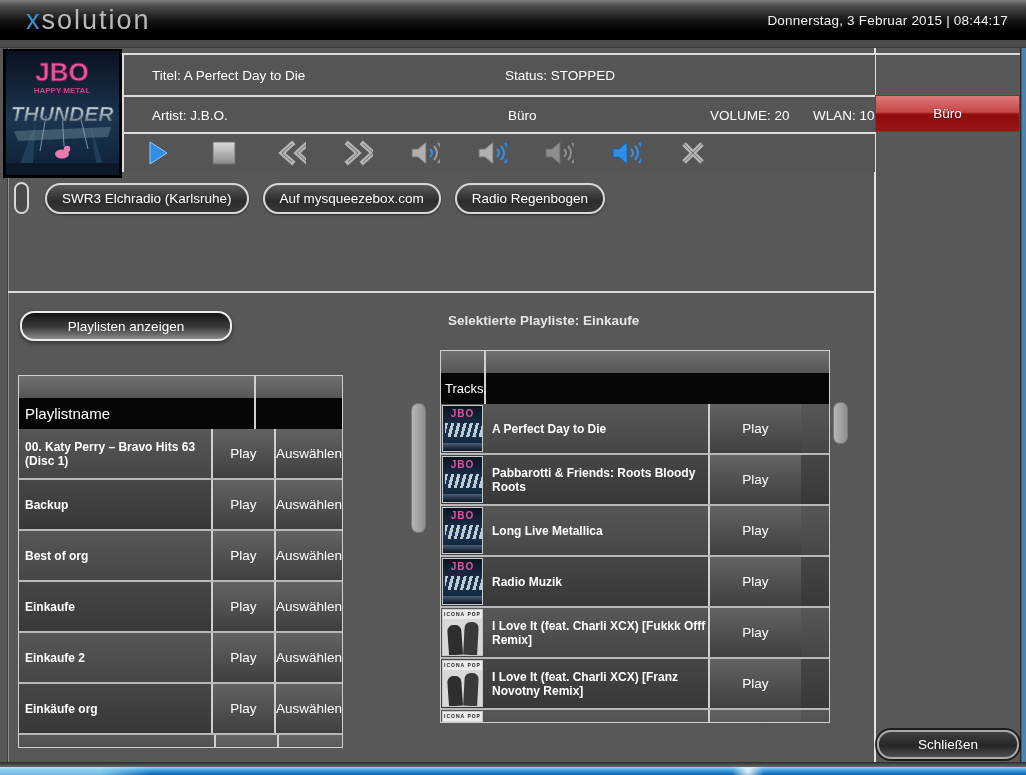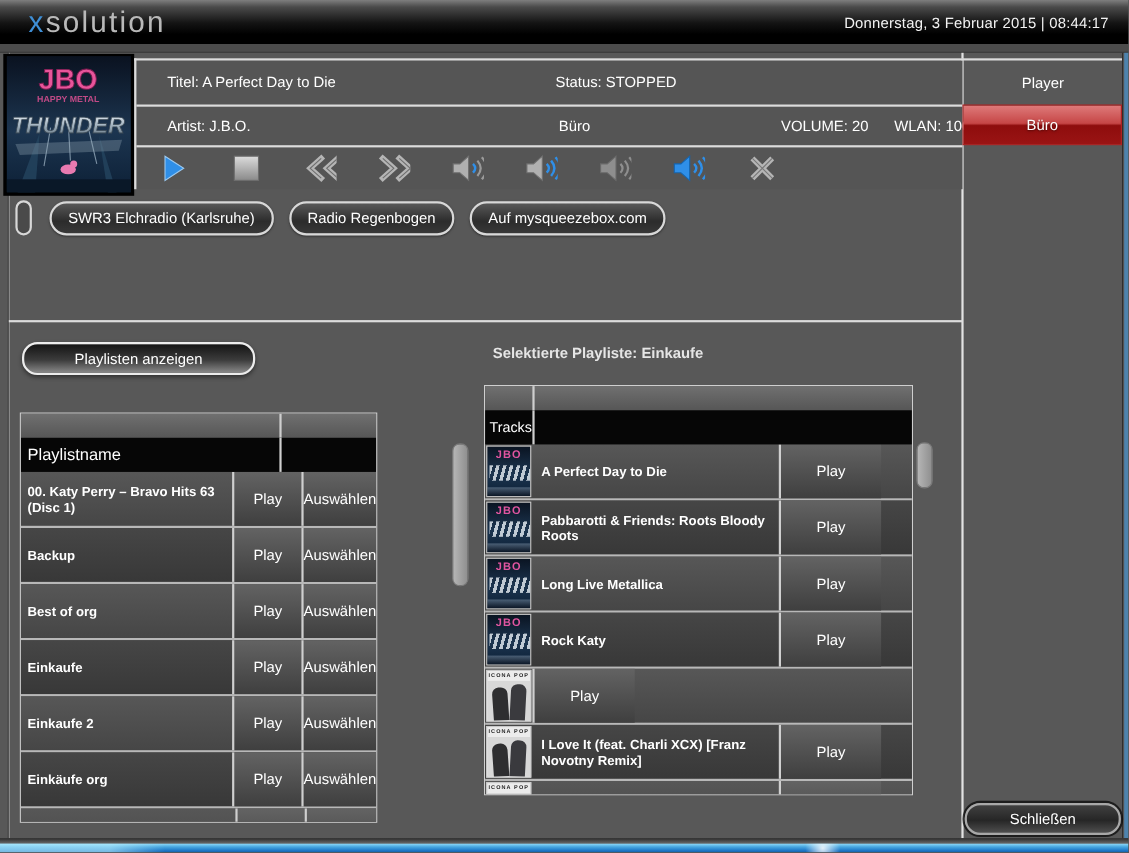--- a/index.html
+++ b/index.html
@@ -232,29 +232,28 @@
           <svg width="26" height="26">
               <path d="M4,4 L22,22 M22,4 L4,22" stroke="#b5b5b5" stroke-width="5"></path>
               <path d="M4,4 L22,22 M22,4 L4,22" stroke="#787878" stroke-width="1"></path>
             </svg>
         </div>
       </div>
     </div>
   </div>
 
   <div class="sb-topline"></div>
-  <div class="sb-player">Player</div>
   <div class="sb-red">Büro</div>
   <div class="sb-close">Schließen</div>
 
   <div class="radiorow">
     <div class="minipill"></div>
     <div class="pillbtn">SWR3 Elchradio (Karlsruhe)</div>
+    <div class="pillbtn">Auf mysqueezebox.com</div>
     <div class="pillbtn">Radio Regenbogen</div>
-    <div class="pillbtn">Auf mysqueezebox.com</div>
   </div>
 
   <div class="divider2"></div>
 
   <div class="show-pl-btn">Playlisten anzeigen</div>
   <div class="sel-label">Selektierte Playliste: Einkaufe</div>
 
   <div class="tbl tbl-l">
     <div class="th-gray">
         <div class="colsep" style="left:235px"></div>
@@ -346,33 +345,34 @@
           <div class="cellbtn c-tplay">Play</div>
         </div>
         <div class="trow shade-b">
           <div class="tart">
             <div class="thumb thumb-jbo">
               <div class="tj-label">JBO</div>
               <div class="tj-zig"></div>
               <div class="tj-base"></div>
             </div>
           </div>
-          <div class="ttitle">Rock Katy</div>
+          <div class="ttitle">Radio Muzik</div>
           <div class="cellbtn c-tplay">Play</div>
         </div>
         <div class="trow shade-a">
           <div class="tart">
             <div class="thumb thumb-icona">
               <div class="ti-label">ICONA POP</div>
               <div class="ti-fig">
                 <i></i>
                 <i></i>
               </div>
             </div>
           </div>
+          <div class="ttitle">I Love It (feat. Charli XCX) [Fukkk Offf Remix]</div>
           <div class="cellbtn c-tplay">Play</div>
         </div>
         <div class="trow shade-b">
           <div class="tart">
             <div class="thumb thumb-icona">
               <div class="ti-label">ICONA POP</div>
               <div class="ti-fig">
                 <i></i>
                 <i></i>
               </div>

